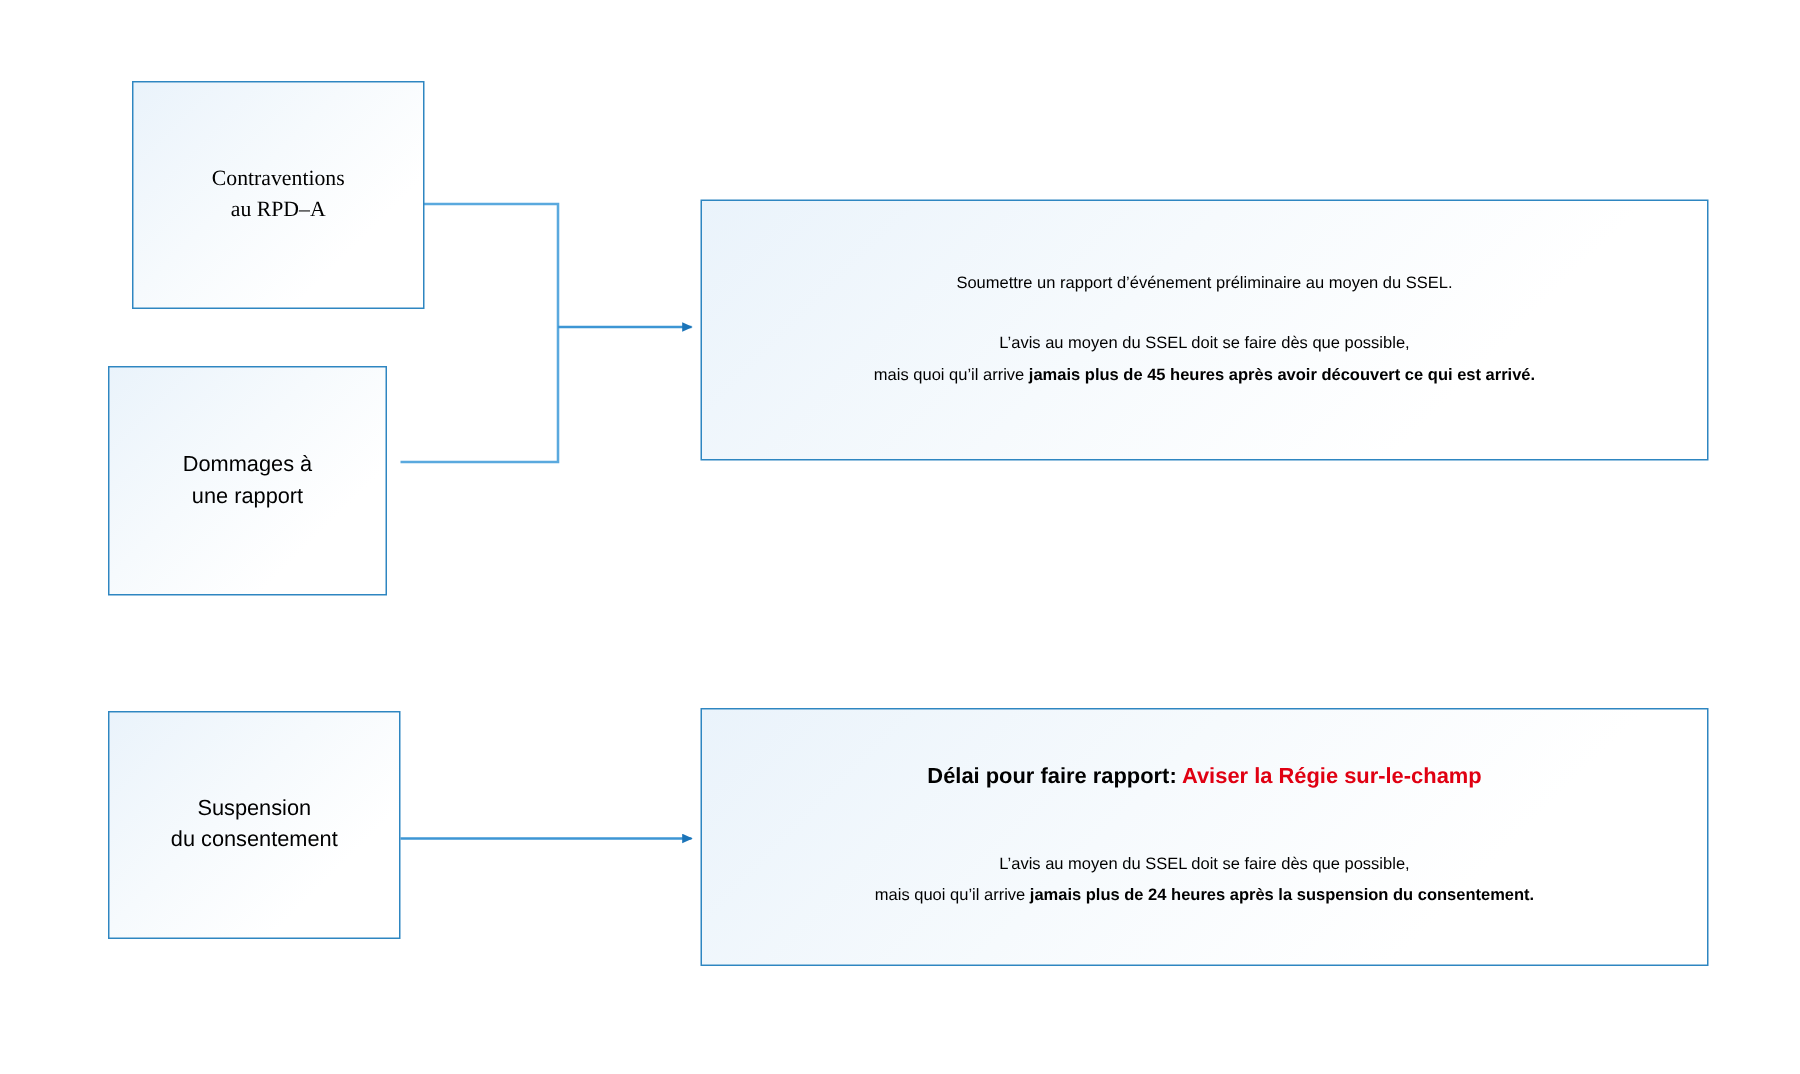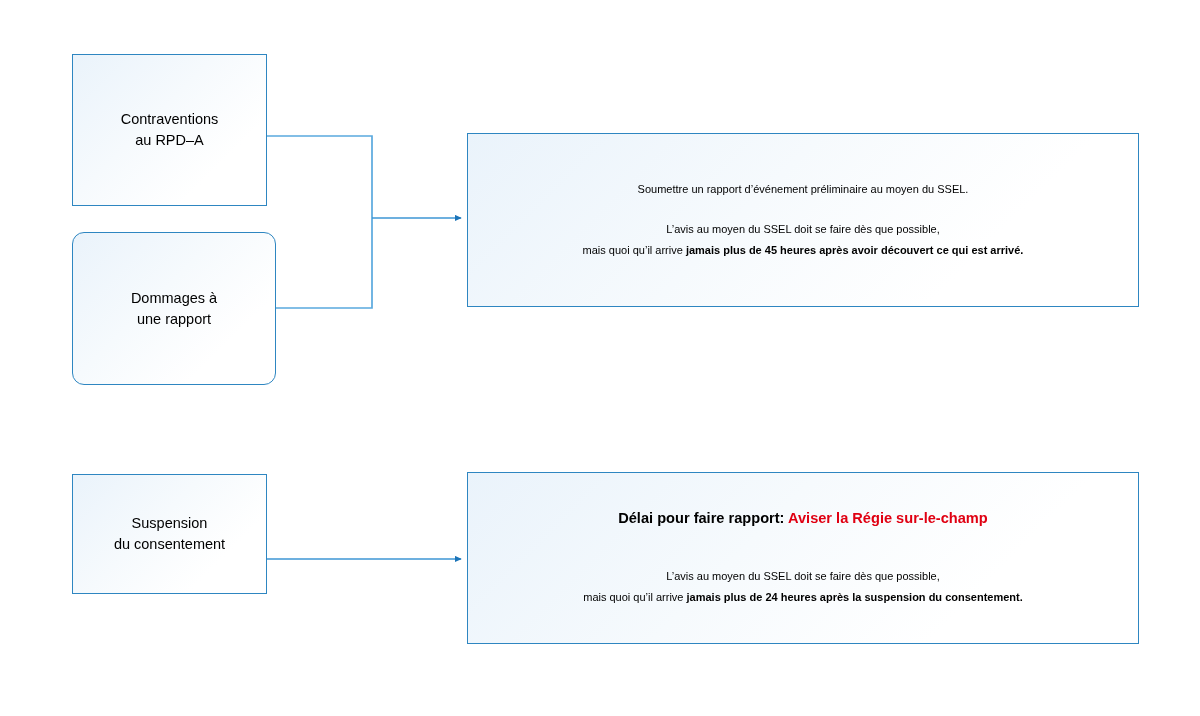--- a/index.html
+++ b/index.html
@@ -83,37 +83,37 @@
   .panel-gap {
     height: 19px;
   }
 
   .panel-line b {
     font-weight: bold;
   }
 
   
   #node-contraventions {
-    left: 72px;
+    left: 88px;
     top: 54px;
     width: 195px;
     height: 152px;
+    font-family: Liberation Serif, serif;
   }
   #node-dommages {
     left: 72px;
-    top: 232px;
-    width: 204px;
+    top: 244px;
+    width: 186px;
     height: 153px;
-    border-radius: 12px;
   }
   #node-suspension {
     left: 72px;
     top: 474px;
     width: 195px;
-    height: 120px;
+    height: 152px;
   }
   #panel-rapport-immediat {
     left: 467px;
     top: 133px;
     width: 672px;
     height: 174px;
   }
   #panel-avis-suspension {
     left: 467px;
     top: 472px;

